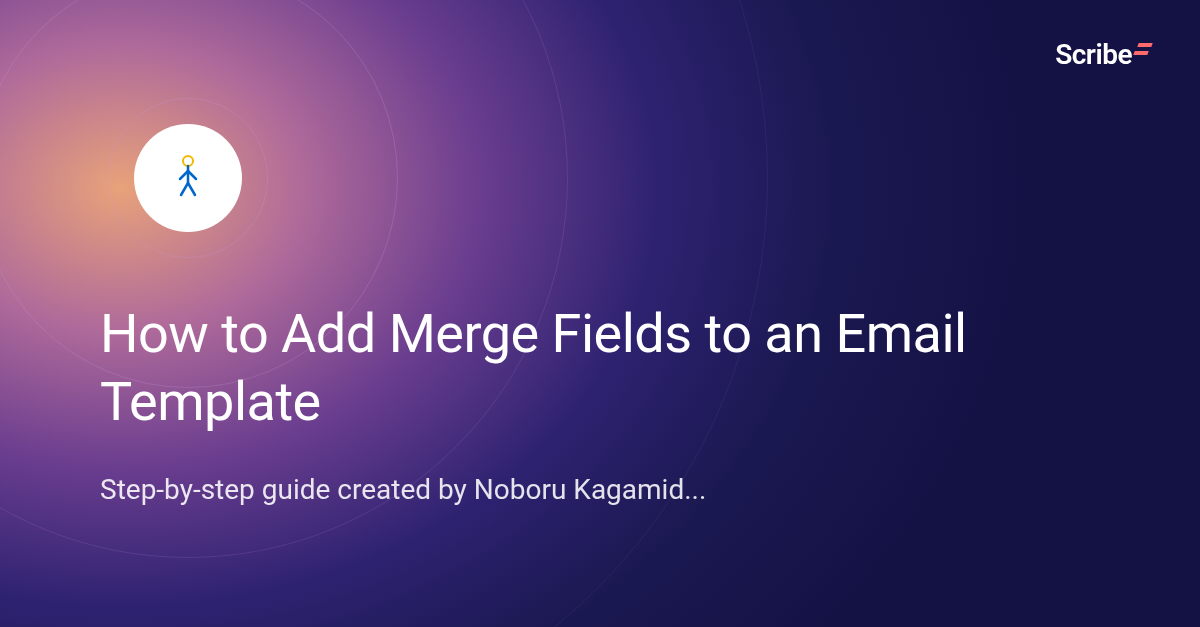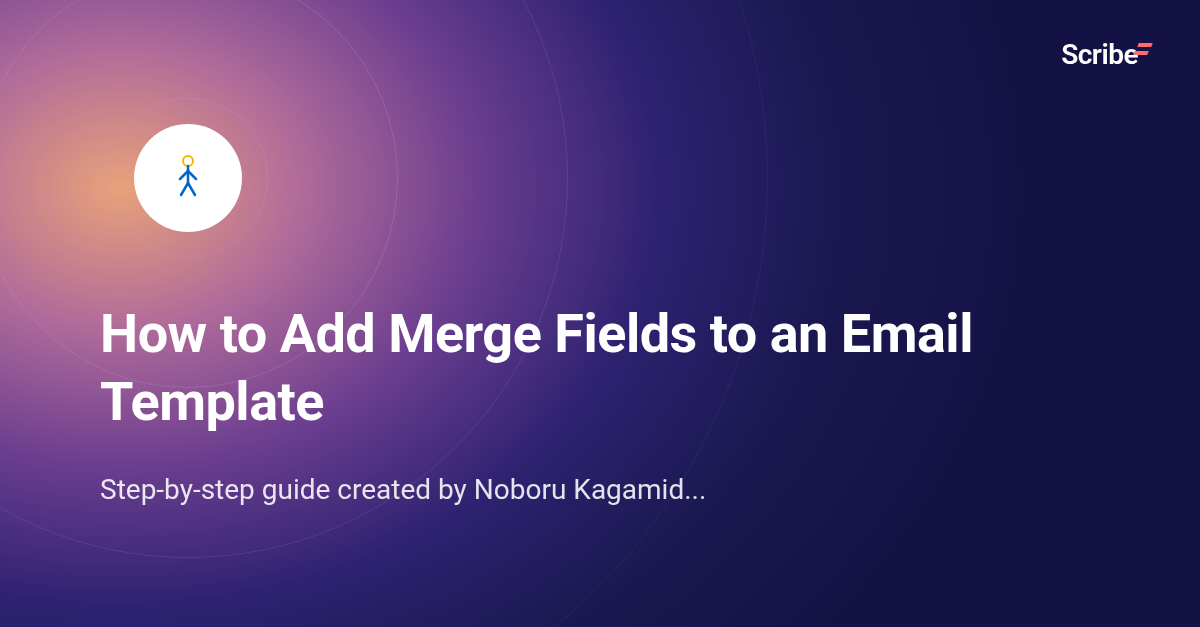--- a/index.html
+++ b/index.html
@@ -66,40 +66,41 @@
       width: 28px;
       height: 42px;
     }
     .title {
       position: absolute;
       left: 100px;
       top: 300px;
       right: 100px;
       color: #ffffff;
       font-size: 54px;
-      font-weight: 700;
+      font-weight: 400;
       line-height: 1.25;
       letter-spacing: -0.5px;
     }
     .subtitle {
       position: absolute;
       left: 100px;
       top: 470px;
       right: 100px;
       color: rgba(255, 255, 255, 0.88);
       font-size: 28px;
       font-weight: 400;
       line-height: 1.4;
     }
     .logo {
       position: absolute;
       top: 38px;
       right: 48px;
       display: flex;
       align-items: center;
+      gap: 6px;
     }
     .logo-text {
       color: #ffffff;
       font-size: 28px;
       font-weight: 600;
       letter-spacing: -0.5px;
     }
     .logo-mark {
       display: flex;
       flex-direction: column;

